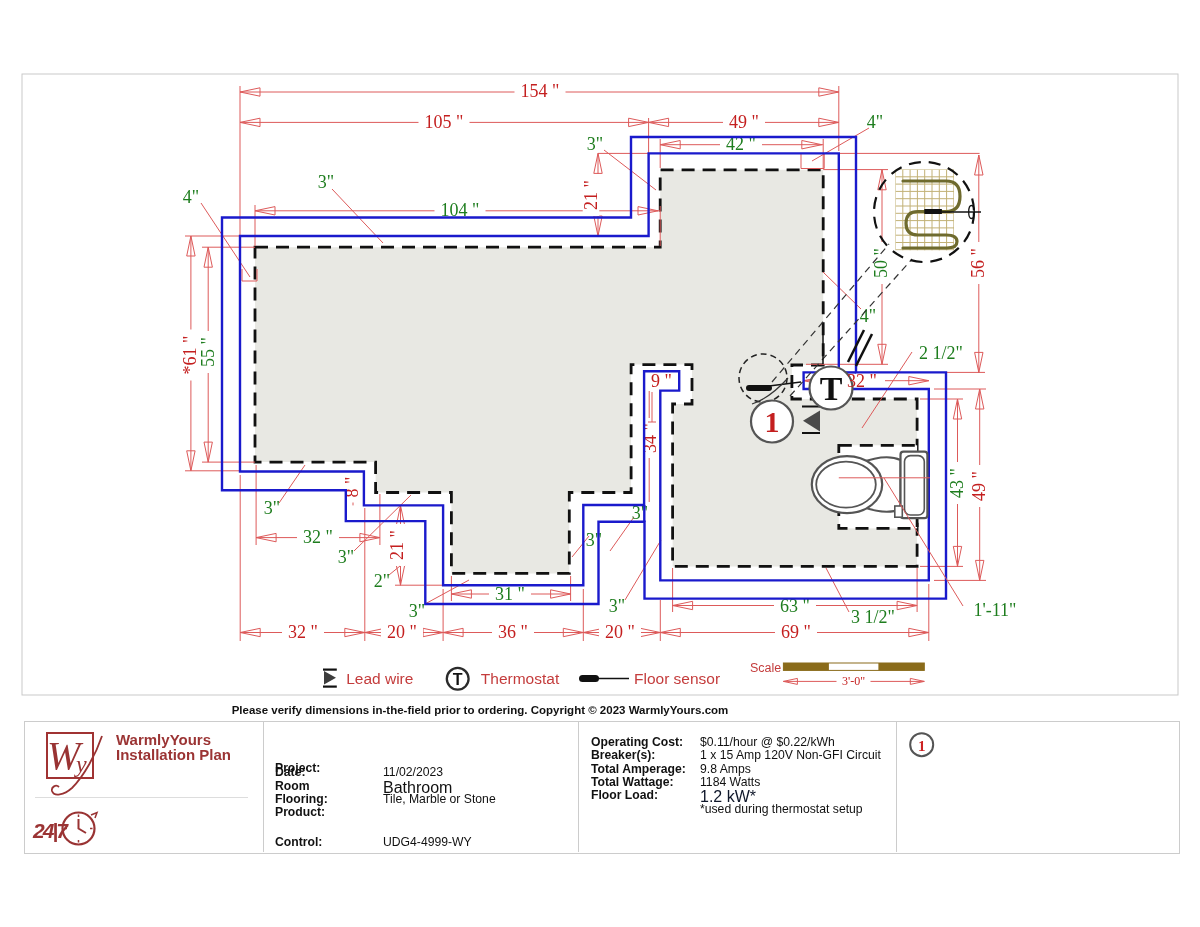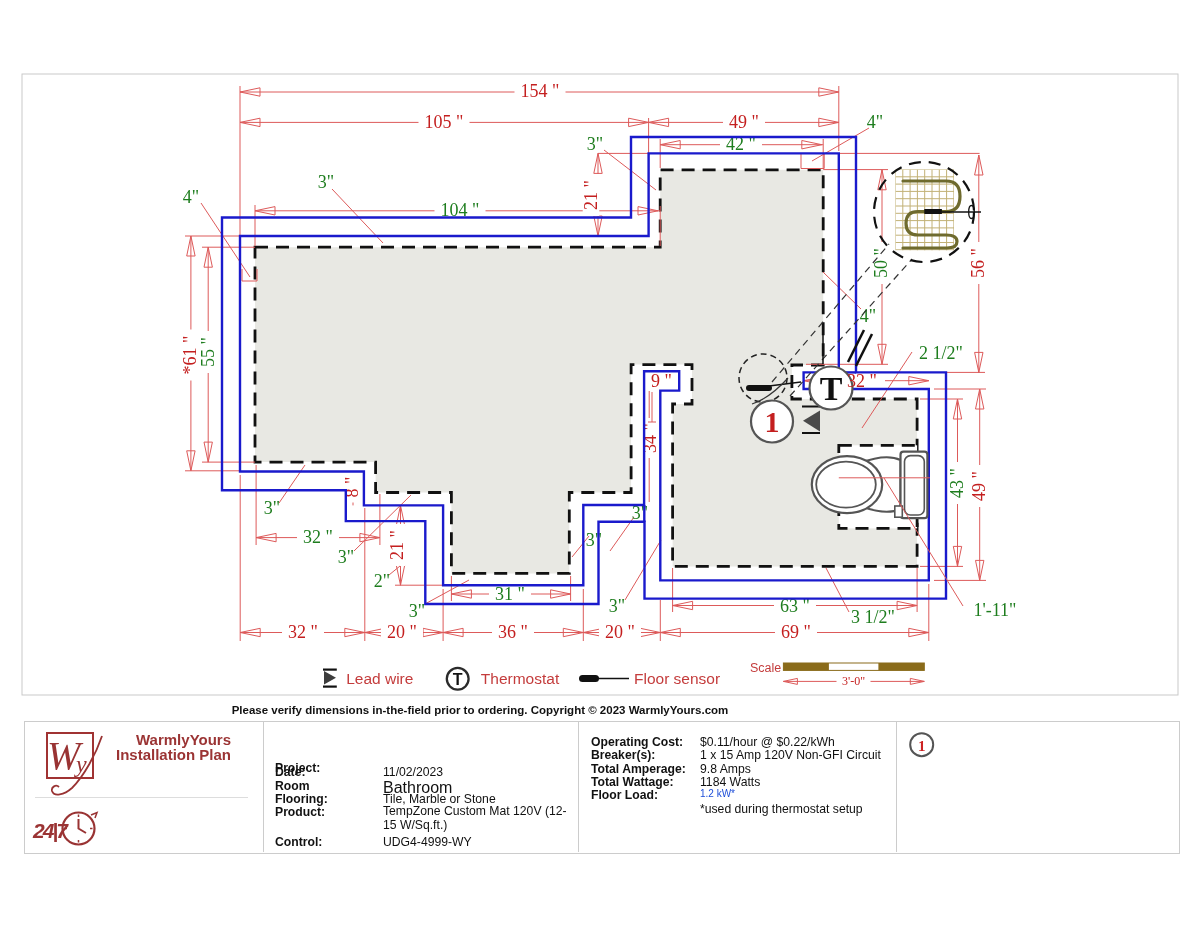--- a/index.html
+++ b/index.html
@@ -1,17 +1,17 @@
 <!DOCTYPE html>
 <html><head><meta charset="utf-8"><style>
 html,body{margin:0;padding:0;background:#fff;}
 #page{position:relative;width:1200px;height:927px;background:#fff;overflow:hidden;
   font-family:"Liberation Sans", sans-serif;}
 .abs{position:absolute;}
-.b{font-weight:bold;text-align:right;}
+.b{font-weight:bold;}
 .dkred{color:#9b3434;}
 </style></head>
 <body>
 <div id="page">
 <svg class="abs" style="left:0;top:0" width="1200" height="927" viewBox="0 0 1200 927">
 <rect x="22" y="74" width="1156" height="621" fill="none" stroke="#c9c9c9" stroke-width="1"></rect>
 <path d="M255 247.2 L660.2 247.2 L660.2 169.8 L823.2 169.8 L823.2 365 L791.9 365 L791.9 399 L917.1 399 L917.1 566.4 L672.6 566.4 L672.6 404 L692 404 L692 364.6 L631.1 364.6 L631.1 492.5 L569.3 492.5 L569.3 573.4 L451.4 573.4 L451.4 492.5 L375.6 492.5 L375.6 462.1 L255 462.1 Z" stroke="#111111" stroke-width="2.8" fill="#e8e8e3" stroke-dasharray="13 8" stroke-linejoin="miter"></path>
 <rect x="838.8" y="445.3" width="78.30000000000007" height="83.09999999999997" fill="#ffffff" stroke="#111111" stroke-width="2.8" stroke-dasharray="13 8"></rect>
 <line x1="240" y1="86" x2="240" y2="268" stroke="#dd5a5a" stroke-width="1"></line>
 <line x1="838.8" y1="86" x2="838.8" y2="151" stroke="#dd5a5a" stroke-width="1"></line>
@@ -301,33 +301,32 @@
 </svg>
 
 <div class="abs b" style="left:275px;top:749px;font-size:12.2px;color:#111;margin-top:12px;">Project:</div>
 <div class="abs b" style="left:275px;top:765px;font-size:12.2px;color:#111;">Date:</div>
 <div class="abs" style="left:383px;top:765px;font-size:12.2px;color:#111;">11/02/2023</div>
 <div class="abs b" style="left:275px;top:779px;font-size:12.2px;color:#111;">Room</div>
 <div class="abs" style="left:383px;top:779px;font-size:16px;color:#111;">Bathroom</div>
 <div class="abs b" style="left:275px;top:792px;font-size:12.2px;color:#111;">Flooring:</div>
 <div class="abs" style="left:383px;top:792px;font-size:12.2px;color:#111;">Tile, Marble or Stone</div>
 <div class="abs b" style="left:275px;top:805px;font-size:12.2px;color:#111;">Product:</div>
-<div class="abs" style="left:383px;top:805px;font-size:12.2px;line-height:13.8px;color:#111;white-space:nowrap;">TempZone Custom Mat 120V (12-<br>15 W/Sq.ft.)</div>
 <div class="abs b" style="left:275px;top:835px;font-size:12.2px;color:#111;">Control:</div>
 <div class="abs" style="left:383px;top:835px;font-size:12.2px;color:#111;">UDG4-4999-WY</div>
 
 <div class="abs b" style="left:591px;top:735px;font-size:12.2px;color:#111;">Operating Cost:</div>
 <div class="abs" style="left:700px;top:735px;font-size:12.2px;color:#111;">$0.11/hour @ $0.22/kWh</div>
 <div class="abs b" style="left:591px;top:748.3px;font-size:12.2px;color:#111;">Breaker(s):</div>
 <div class="abs" style="left:700px;top:748.3px;font-size:12.2px;color:#111;white-space:nowrap;">1 x 15 Amp 120V Non-GFI Circuit</div>
 <div class="abs b" style="left:591px;top:761.6px;font-size:12.2px;color:#111;">Total Amperage:</div>
 <div class="abs" style="left:700px;top:761.6px;font-size:12.2px;color:#111;">9.8 Amps</div>
 <div class="abs b" style="left:591px;top:774.9px;font-size:12.2px;color:#111;">Total Wattage:</div>
 <div class="abs" style="left:700px;top:774.9px;font-size:12.2px;color:#111;">1184 Watts</div>
 <div class="abs b" style="left:591px;top:788.2px;font-size:12.2px;color:#111;">Floor Load:</div>
-<div class="abs" style="left:700px;top:788.2px;font-size:10px;color:#1d4ed8;">1.2 kW*</div>
+<div class="abs" style="left:700px;top:788.2px;font-size:16px;color:#0f172a;">1.2 kW*</div>
 <div class="abs" style="left:700px;top:801.5px;font-size:12.2px;color:#111;white-space:nowrap;">*used during thermostat setup</div>
 
 <svg class="abs" style="left:905px;top:728px;" width="35" height="35" viewBox="0 0 35 35">
 <circle cx="16.7" cy="16.7" r="11.5" stroke="#555" stroke-width="2" fill="none"></circle>
 <text x="16.7" y="17.5" font-family="Liberation Serif, serif" font-size="15" font-weight="bold" fill="#cc2222" text-anchor="middle" dominant-baseline="central">1</text>
 </svg>
 </div>
 
 </body></html>

